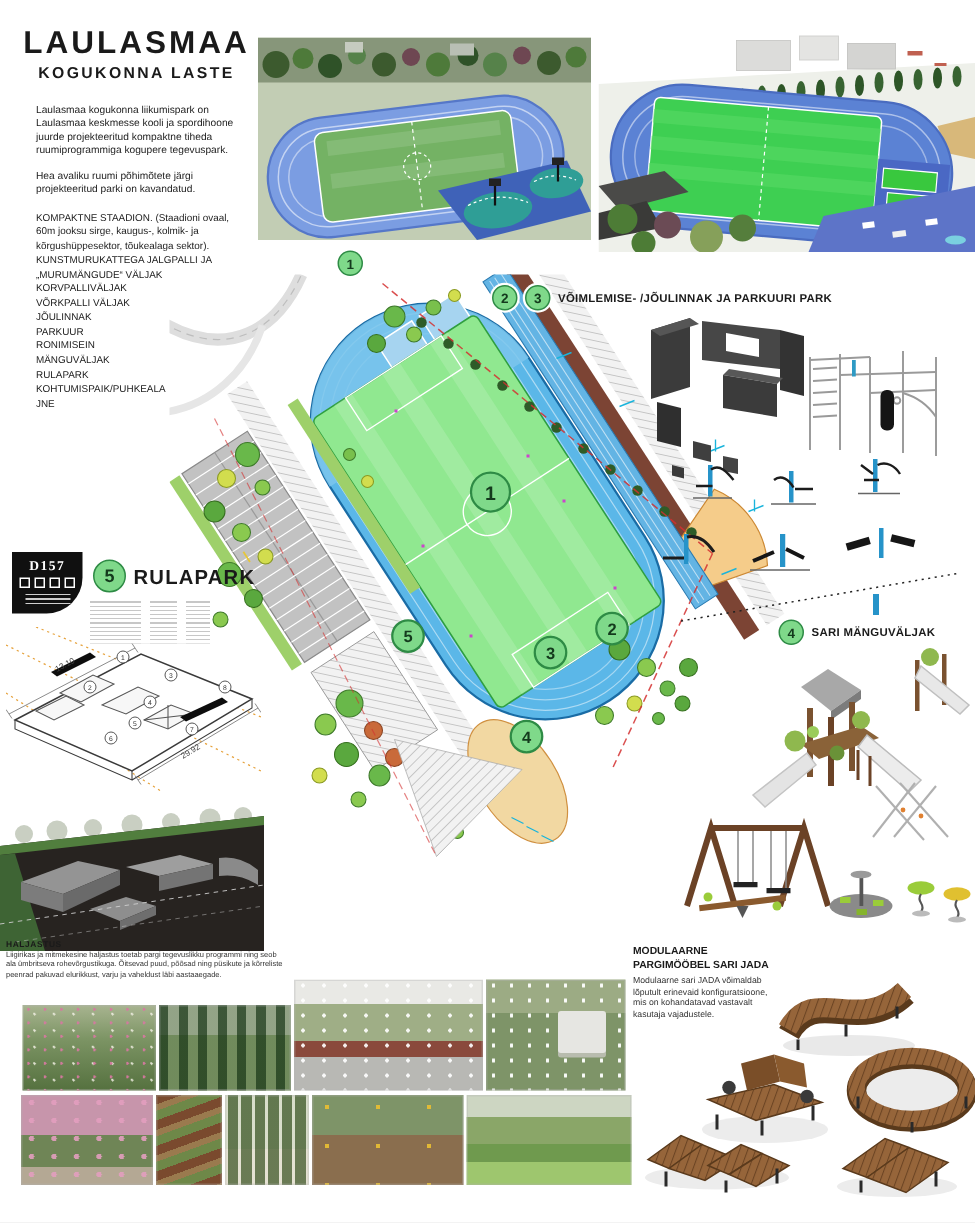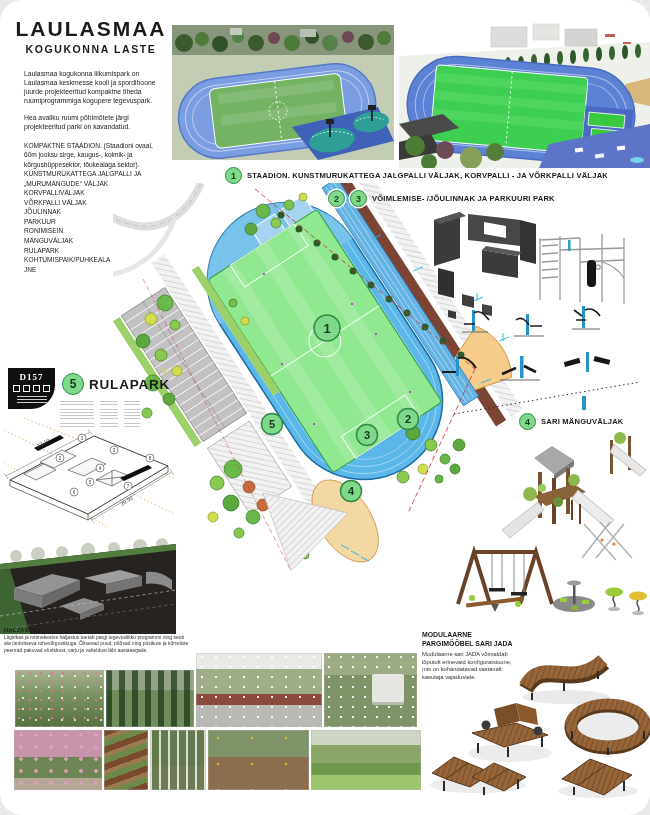--- a/index.html
+++ b/index.html
@@ -1,17 +1,17 @@
 <!DOCTYPE html>
 <html><head>
 <meta charset="utf-8">
 <style>
   html,body{margin:0;padding:0;background:#e9e9e9;}
   .board{position:relative;width:650px;height:815px;background:#ffffff;margin:0 auto;
-         font-family:"Liberation Sans", sans-serif;color:#1a1a1a;overflow:hidden;border-radius:22px;}
+         font-family:"Liberation Sans", sans-serif;color:#1a1a1a;overflow:hidden;}
   .abs{position:absolute;}
   
   .intro{left:14px;top:18px;width:154px;}
   .title1{font-size:21px;font-weight:800;letter-spacing:2px;text-align:center;line-height:1;}
   .title2{font-size:10.5px;font-weight:800;letter-spacing:1.6px;text-align:center;margin-top:4px;}
   .intro p{margin:0;padding:0 2px 0 10px;font-size:6.8px;line-height:1.34;color:#222;}
   .p1{margin-top:14px !important;}
   .p2{margin-top:8px !important;}
   .features{list-style:none;margin:9px 0 0 0;padding:0 2px 0 10px;font-size:6.6px;line-height:1.45;color:#222;}
   .features li{margin:0;}
@@ -199,21 +199,20 @@
         <rect x="176" y="126" width="8" height="4" fill="#fff" transform="rotate(-8 180 128)"></rect>
         <rect x="196" y="132" width="9" height="4" fill="#f0f0f0" transform="rotate(-8 200 134)"></rect>
         <rect x="218" y="124" width="8" height="4" fill="#fff" transform="rotate(-8 222 126)"></rect>
         <ellipse cx="238" cy="138" rx="7" ry="3" fill="#7ad0e0"></ellipse>
       </g>
     </svg>
   </figure>
 
   <div class="abs legend leg1">
     <span class="badge sm">1</span>
-    <span class="lab">STAADION. KUNSTMURUKATTEGA JALGPALLI VÄLJAK, KORVPALLI - JA VÕRKPALLI VÄLJAK</span>
   </div>
   <div class="abs legend leg23">
     <span class="badge sm">2</span>
     <span class="badge sm">3</span>
     <span class="lab">VÕIMLEMISE- /JÕULINNAK JA PARKUURI PARK</span>
   </div>
   <div class="abs legend leg4">
     <span class="badge sm">4</span>
     <span class="lab">SARI MÄNGUVÄLJAK</span>
   </div>

